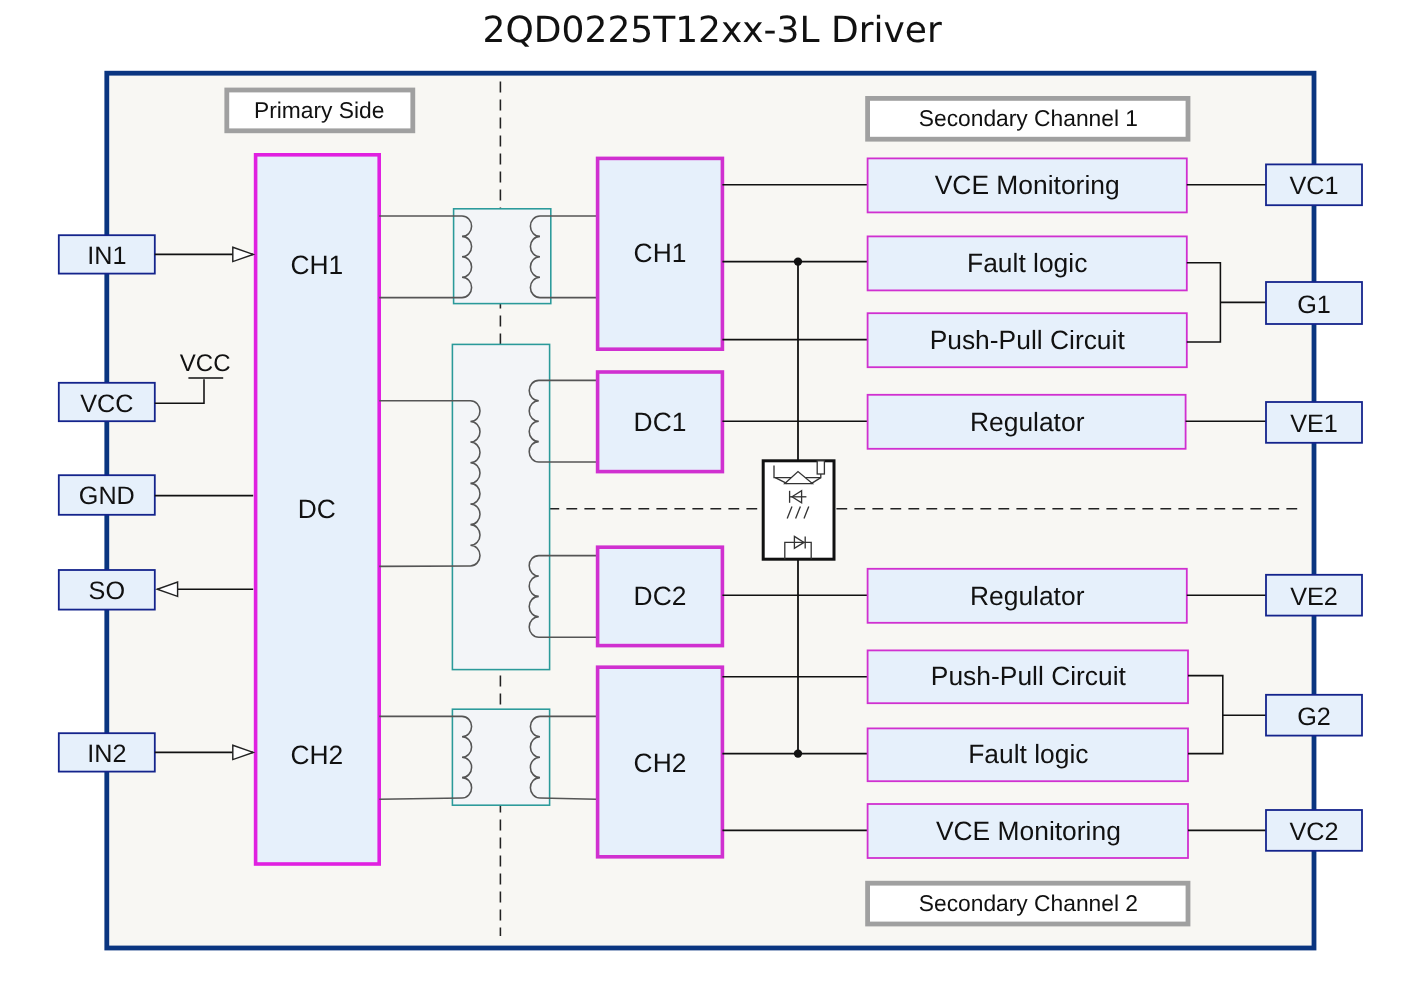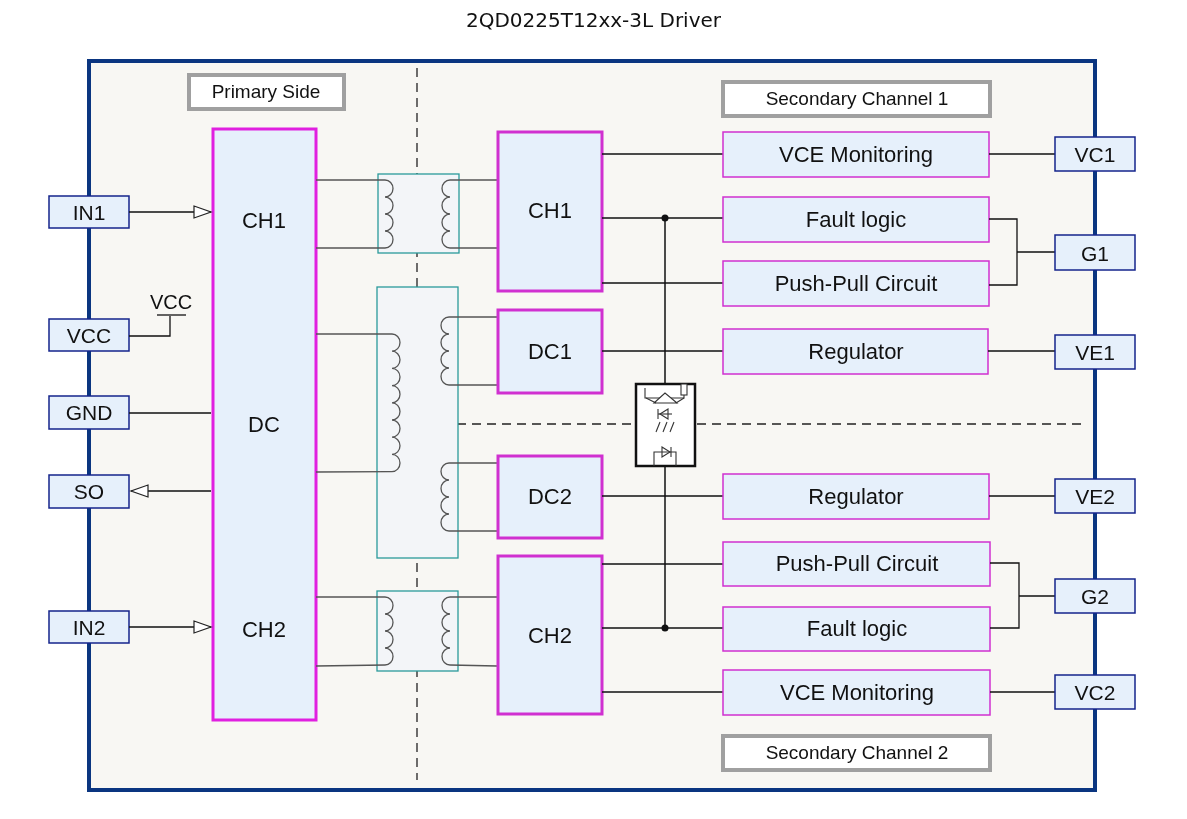--- a/index.html
+++ b/index.html
@@ -1,19 +1,19 @@
 <!DOCTYPE html>
 <html><head>
 <meta charset="utf-8">
 <style>
   html, body { margin: 0; padding: 0; background: #ffffff; }
   body { width: 1187px; height: 819px; position: relative; overflow: hidden;
          font-family: "Liberation Sans", "DejaVu Sans", sans-serif; }
   #title { position: absolute; left: 0; width: 1187px; top: 8px; text-align: center;
-           font-family: "DejaVu Sans", sans-serif; font-size: 20px; color: #111; }
+           font-family: "DejaVu Sans", sans-serif; font-size: 30px; color: #111; }
   #diagram { position: absolute; left: 0; top: 0; }
   .lbl { font-family: "Liberation Sans", "DejaVu Sans", sans-serif; fill: #111; }
 </style>
 </head>
 <body>
 
 <div id="title">2QD0225T12xx-3L Driver</div>
 
 <svg id="diagram" width="1187" height="819" viewBox="0 0 1187 819" xmlns="http://www.w3.org/2000/svg">
   <defs>

